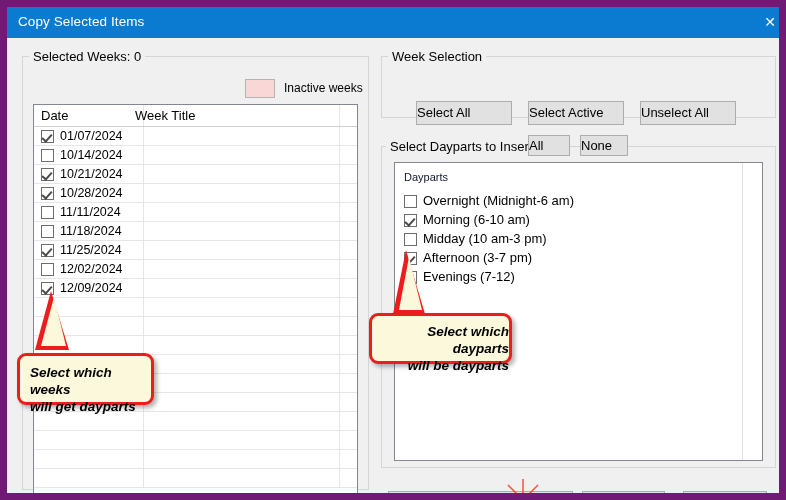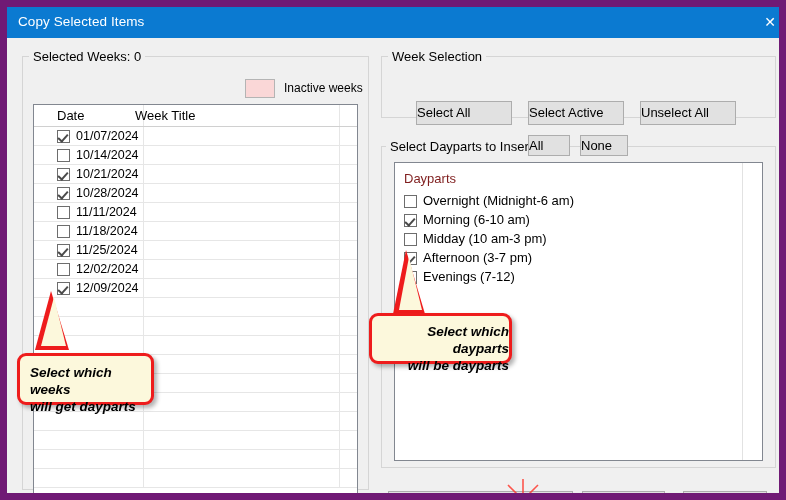--- a/index.html
+++ b/index.html
@@ -118,22 +118,22 @@
     height: 19px;
     border-bottom: 1px solid #e6e6e6;
     box-sizing: border-box;
   }
   .grid-row.header {
     height: 22px;
     border-bottom: 1px solid #d0d0d0;
   }
   .cell-date {
     position: absolute;
-    left: 16px; top: 0;
-    width: 94px;
+    left: 0; top: 0;
+    width: 110px;
     height: 100%;
     border-right: 1px solid #e6e6e6;
     box-sizing: border-box;
   }
   .cell-title {
     position: absolute;
     left: 94px; top: 0;
     width: 212px;
     height: 100%;
     border-right: 1px solid #e6e6e6;
@@ -227,22 +227,22 @@
     left: 347px;
     top: 0;
     width: 1px;
     height: 299px;
     background: #e2e2e2;
   }
   .daypart-header {
     position: absolute;
     left: 9px;
     top: 8px;
-    font-size: 13px;
-    color: #7f1d1d;
+    font-size: 11px;
+    color: #0f172a;
     white-space: nowrap;
   }
   .daypart-row {
     position: absolute;
     left: 9px;
     height: 19px;
   }
   .dp-check {
     position: absolute;
     left: 0;

